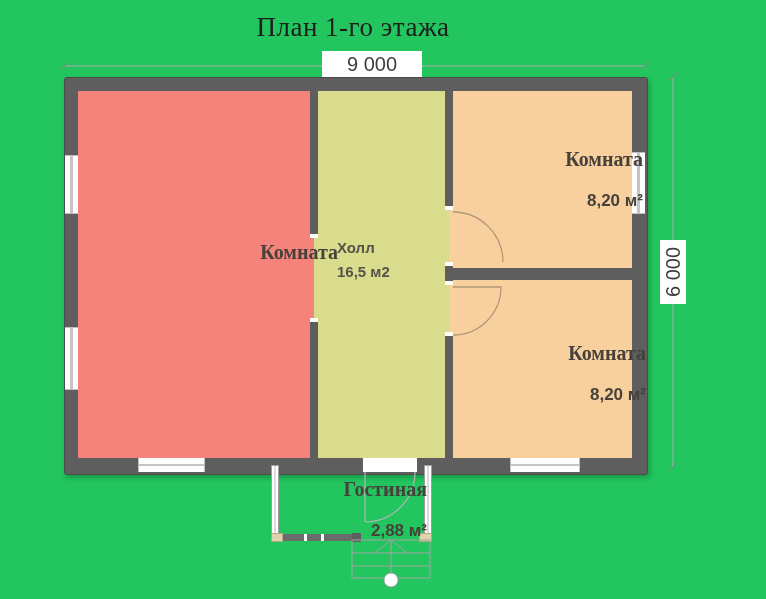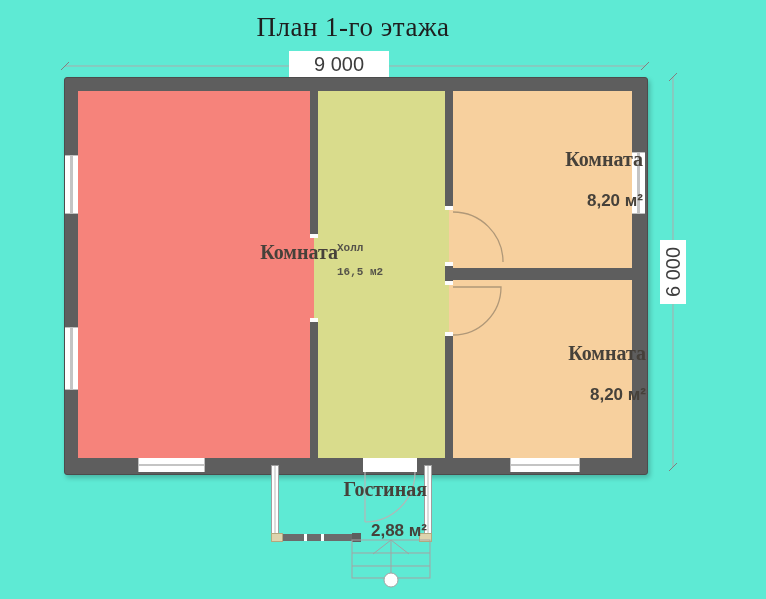--- a/index.html
+++ b/index.html
@@ -1,25 +1,25 @@
 <!DOCTYPE html>
 <html style="--c-living: #f6837b; --c-hall: #d9dc8c; --c-room: #f7d09e; --c-wall: #5e5e5e; --c-text: #46413a;"><head>
 <meta charset="utf-8">
 <style>
   html,body{margin:0;padding:0;background:#fff;}
-  .page{position:relative;width:766px;height:599px;background:#5eead4;overflow:hidden;
+  .page{position:relative;width:766px;height:599px;background:#22c55e;overflow:hidden;
         font-family:"Liberation Serif",serif;}
   .abs{position:absolute;}
 
   
   .title{left:53px;top:12px;width:600px;text-align:center;font-size:27px;color:#1e1e1e;
          letter-spacing:.5px;z-index:6;}
   .dim-label{font-family:"Liberation Sans",sans-serif;font-size:20px;color:#3d3d3d;
              background:#fff;text-align:center;z-index:6;}
-  .dim-w{left:289px;top:51px;width:100px;height:26px;line-height:26px;}
+  .dim-w{left:322px;top:51px;width:100px;height:26px;line-height:26px;}
   .dim-h{left:641px;top:259px;width:64px;height:26px;line-height:26px;transform:rotate(-90deg);}
 
   
   .plan-outline{left:64px;top:77px;width:582px;height:396px;background:var(--c-wall,#5e5e5e);
                 border:1px solid #4c4c4c;border-radius:3px;box-shadow:2px 3px 5px rgba(0,0,0,.22);z-index:1;}
   .iwall{background:var(--c-wall,#5e5e5e);z-index:3;}
 
   
   .room{z-index:2;}
   .room-living{left:78px;top:91px;width:236px;height:367px;background:var(--c-living,#f6837b);}
@@ -48,22 +48,22 @@
   .overlay{left:0;top:0;width:766px;height:599px;z-index:5;pointer-events:none;}
 
   
   .room-label{z-index:6;text-align:right;color:var(--c-text,#46413a);line-height:1.15;}
   .room-label .rname{font-size:20px;font-weight:600;}
   .room-label .rarea{font-family:"Liberation Sans",sans-serif;font-size:17px;font-weight:700;margin-top:20px;}
   .lbl-living{left:128px;top:241px;width:210px;}
   .lbl-top{left:447px;top:148px;width:196px;}
   .lbl-bottom{left:450px;top:342px;width:196px;}
   .lbl-porch{left:277px;top:478px;width:150px;}
-  .lbl-hall{left:337px;top:236px;z-index:6;font-family:Liberation Mono, monospace;
-            font-size:11px;font-weight:600;color:#55534a;line-height:24px;text-align:left;}
+  .lbl-hall{left:337px;top:236px;z-index:6;font-family:Liberation Sans, sans-serif;
+            font-size:15px;font-weight:600;color:#55534a;line-height:24px;text-align:left;}
 </style>
 </head>
 <body>
 
 <div class="page">
 
   <div class="abs title">План 1-го этажа</div>
 
   <div class="abs plan-outline"></div>
 

